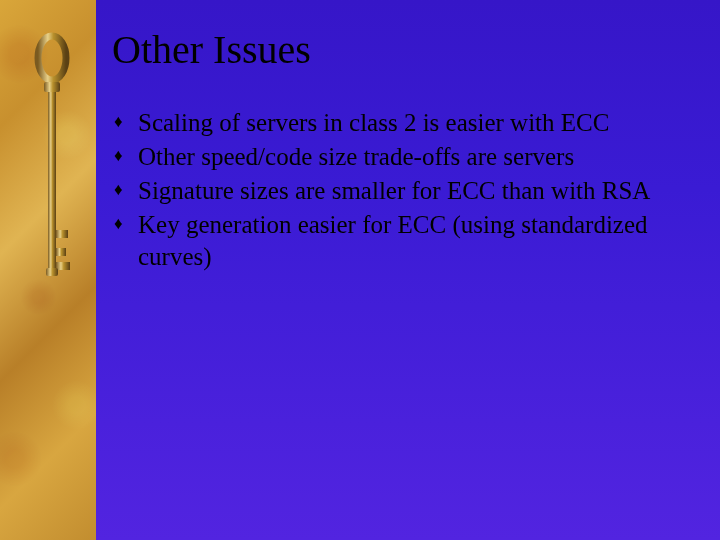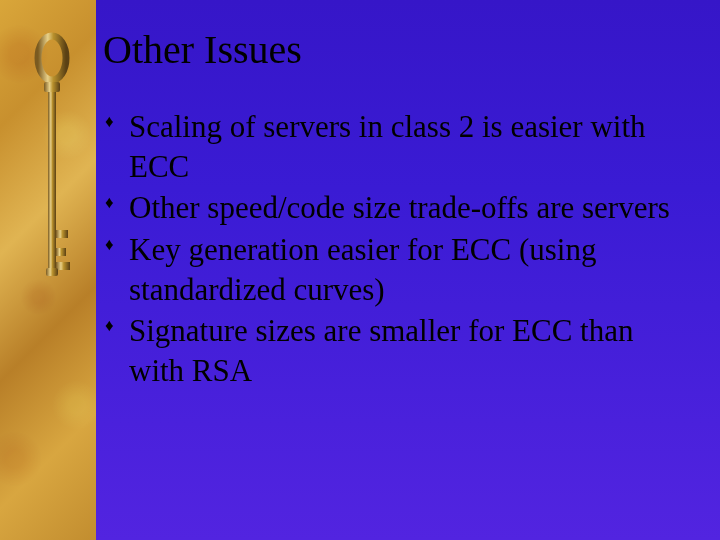--- a/index.html
+++ b/index.html
@@ -31,33 +31,33 @@
   .key-icon {
     position: absolute;
     left: 32px;
     top: 30px;
     width: 40px;
     height: 300px;
   }
   .content {
     flex: 1;
     background: linear-gradient(180deg, #3616c8 0%, #3a1bd4 35%, #5224e0 100%);
-    padding: 26px 28px 20px 9px;
+    padding: 26px 28px 20px 18px;
     color: #000;
   }
   .title {
     font-size: 40px;
     font-weight: 400;
     color: #000;
     margin-bottom: 34px;
     margin-left: -2px;
   }
   .bullets {
     list-style: none;
-    font-size: 31px;
+    font-size: 25px;
     line-height: 1.28;
     color: #000;
     margin-top: 13px;
   }
   .bullets li {
     position: relative;
     padding-left: 24px;
     margin-bottom: 2px;
   }
   .bullets li::before {
@@ -96,16 +96,16 @@
 
     <rect x="14" y="238" width="12" height="8" fill="url(#kg)" rx="2"></rect>
   </svg>
 </div>
 
 <div class="content">
   <h1 class="title">Other Issues</h1>
   <ul class="bullets">
     <li><span>Scaling of servers in class 2 is easier with ECC</span></li>
     <li><span>Other speed/code size trade-offs are servers</span></li>
+    <li><span>Signature sizes are smaller for ECC than with RSA</span></li>
     <li><span>Key generation easier for ECC (using standardized curves)</span></li>
-    <li><span>Signature sizes are smaller for ECC than with RSA</span></li>
   </ul>
 </div>
 
 </body></html>

